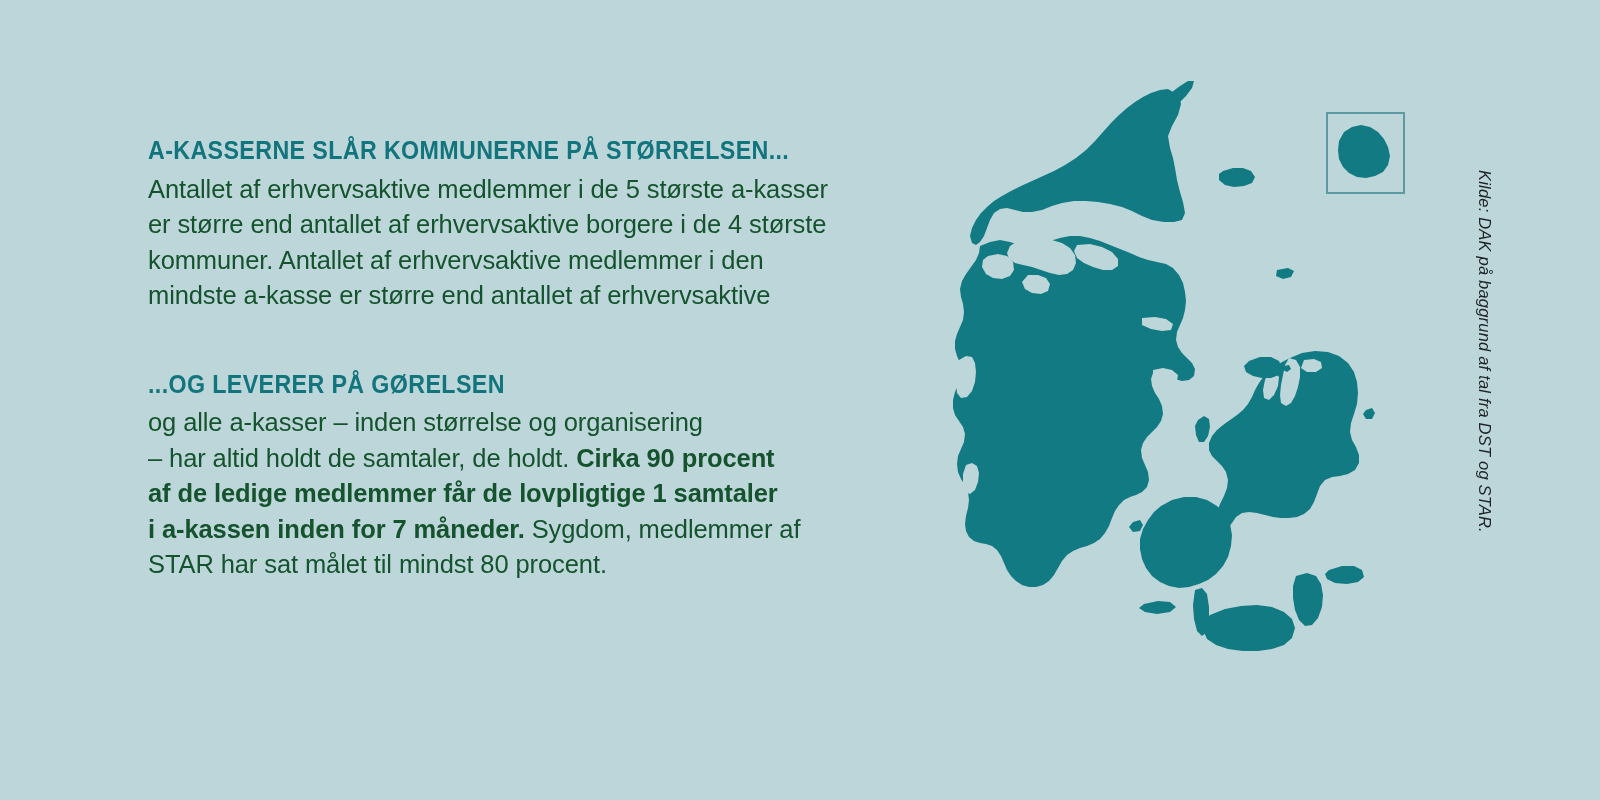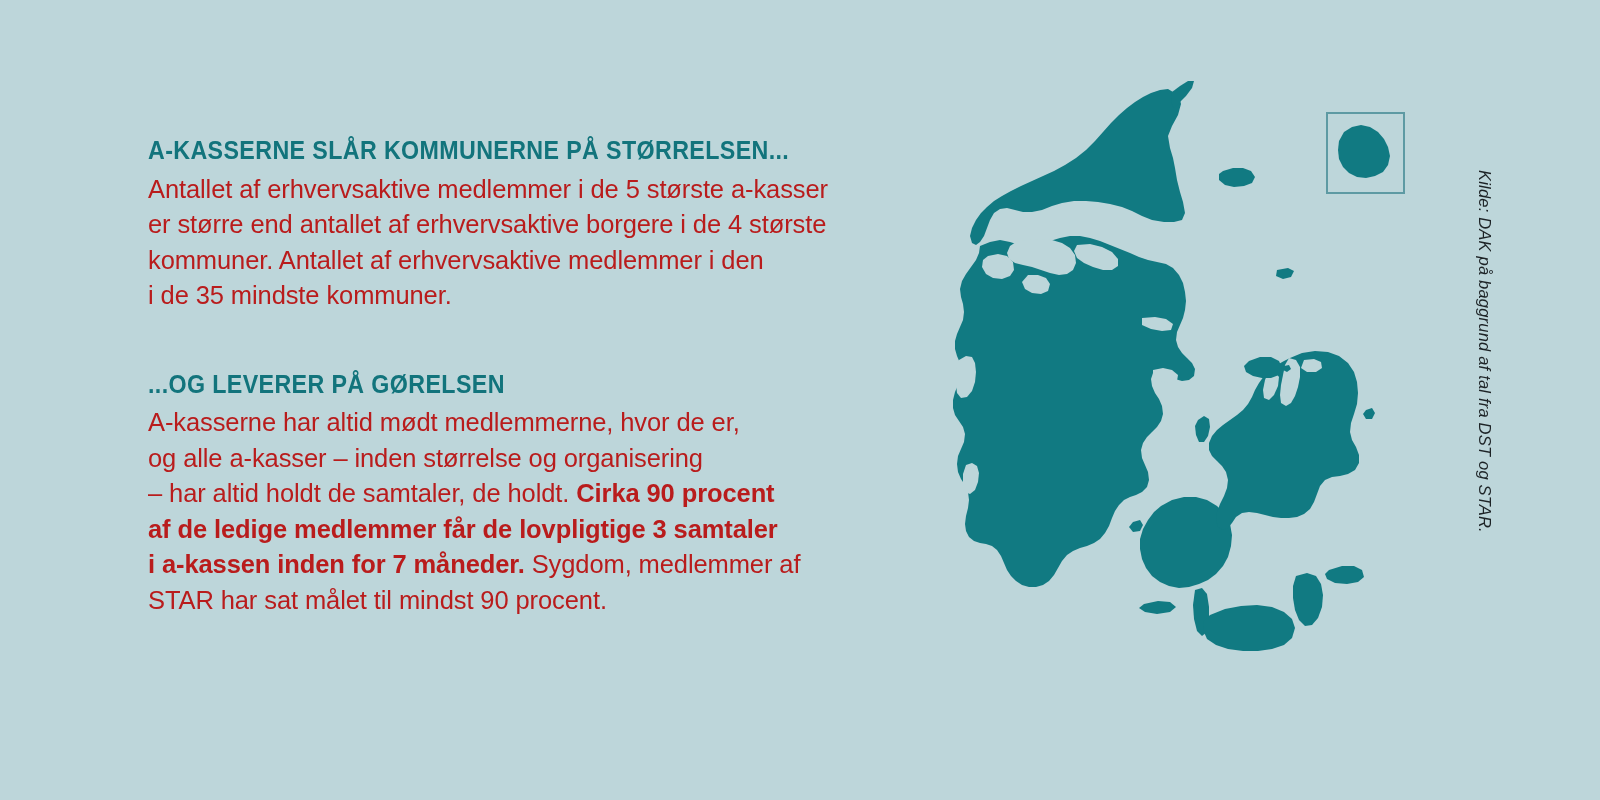--- a/index.html
+++ b/index.html
@@ -42,21 +42,21 @@
     margin: 0 0 6px 0;
     line-height: 1.18;
     transform: scaleX(0.93);
     transform-origin: left center;
     white-space: nowrap;
   }
 
   .block-body {
     font-size: 25.5px;
     line-height: 35.5px;
-    color: #b91c1c;
+    color: #14532d;
     margin: 0;
     font-weight: 400;
     letter-spacing: -0.1px;
   }
 
   .block-body .ln {
     display: block;
     white-space: nowrap;
   }
 
@@ -103,35 +103,34 @@
 <div id="infographic">
 
   <div class="text-column">
 
     <div>
       <h2 class="block-heading">A-KASSERNE SLÅR KOMMUNERNE PÅ STØRRELSEN...</h2>
       <p class="block-body">
         <span class="ln">Antallet af erhvervsaktive medlemmer i de 5 største a-kasser</span>
         <span class="ln">er større end antallet af erhvervsaktive borgere i de 4 største</span>
         <span class="ln">kommuner. Antallet af erhvervsaktive medlemmer i den</span>
-        <span class="ln">i de 35 mindste kommuner.</span>
+        <span class="ln">mindste a-kasse er større end antallet af erhvervsaktive</span>
       </p>
     </div>
 
     <div class="section-gap"></div>
 
     <div>
       <h2 class="block-heading">...OG LEVERER PÅ GØRELSEN</h2>
       <p class="block-body">
-        <span class="ln">A-kasserne har altid mødt medlemmerne, hvor de er,</span>
         <span class="ln">og alle a-kasser – inden størrelse og organisering</span>
         <span class="ln"><span>– har altid holdt de samtaler, de holdt. </span><b class="strong">Cirka 90 procent</b></span>
-        <span class="ln"><b class="strong">af de ledige medlemmer får de lovpligtige 3 samtaler</b></span>
+        <span class="ln"><b class="strong">af de ledige medlemmer får de lovpligtige 1 samtaler</b></span>
         <span class="ln"><b class="strong">i a-kassen inden for 7 måneder.</b><span> Sygdom, medlemmer af</span></span>
-        <span class="ln">STAR har sat målet til mindst 90 procent.</span>
+        <span class="ln">STAR har sat målet til mindst 80 procent.</span>
       </p>
     </div>
 
   </div>
 
   <div class="source-note">Kilde: DAK på baggrund af tal fra DST og STAR.</div>
 
   <div class="map-wrap">
     <svg viewBox="0 0 600 650" xmlns="http://www.w3.org/2000/svg" role="img">
 

